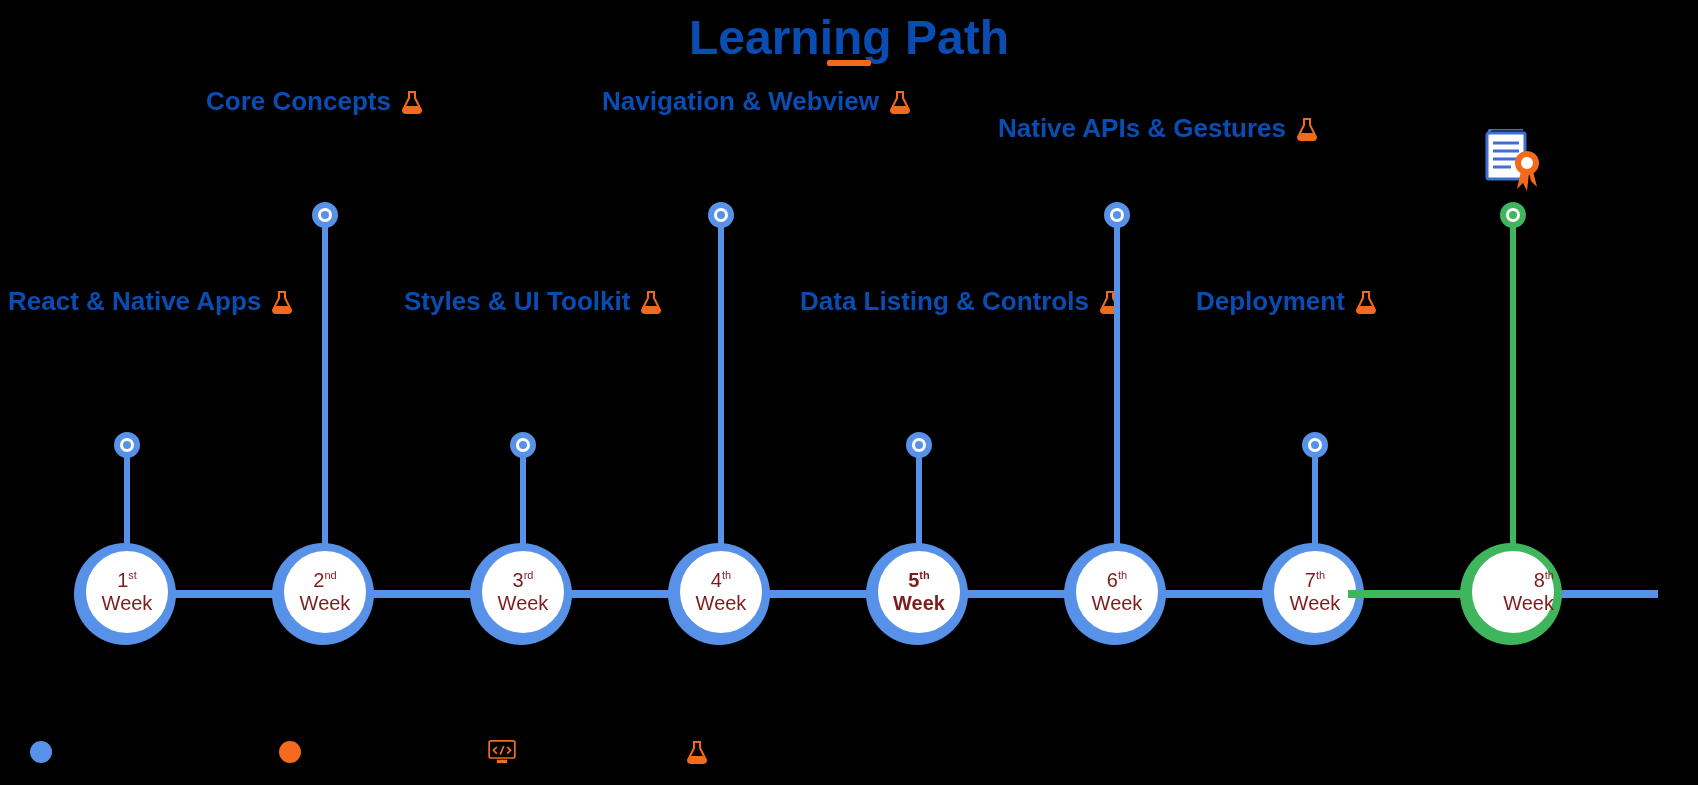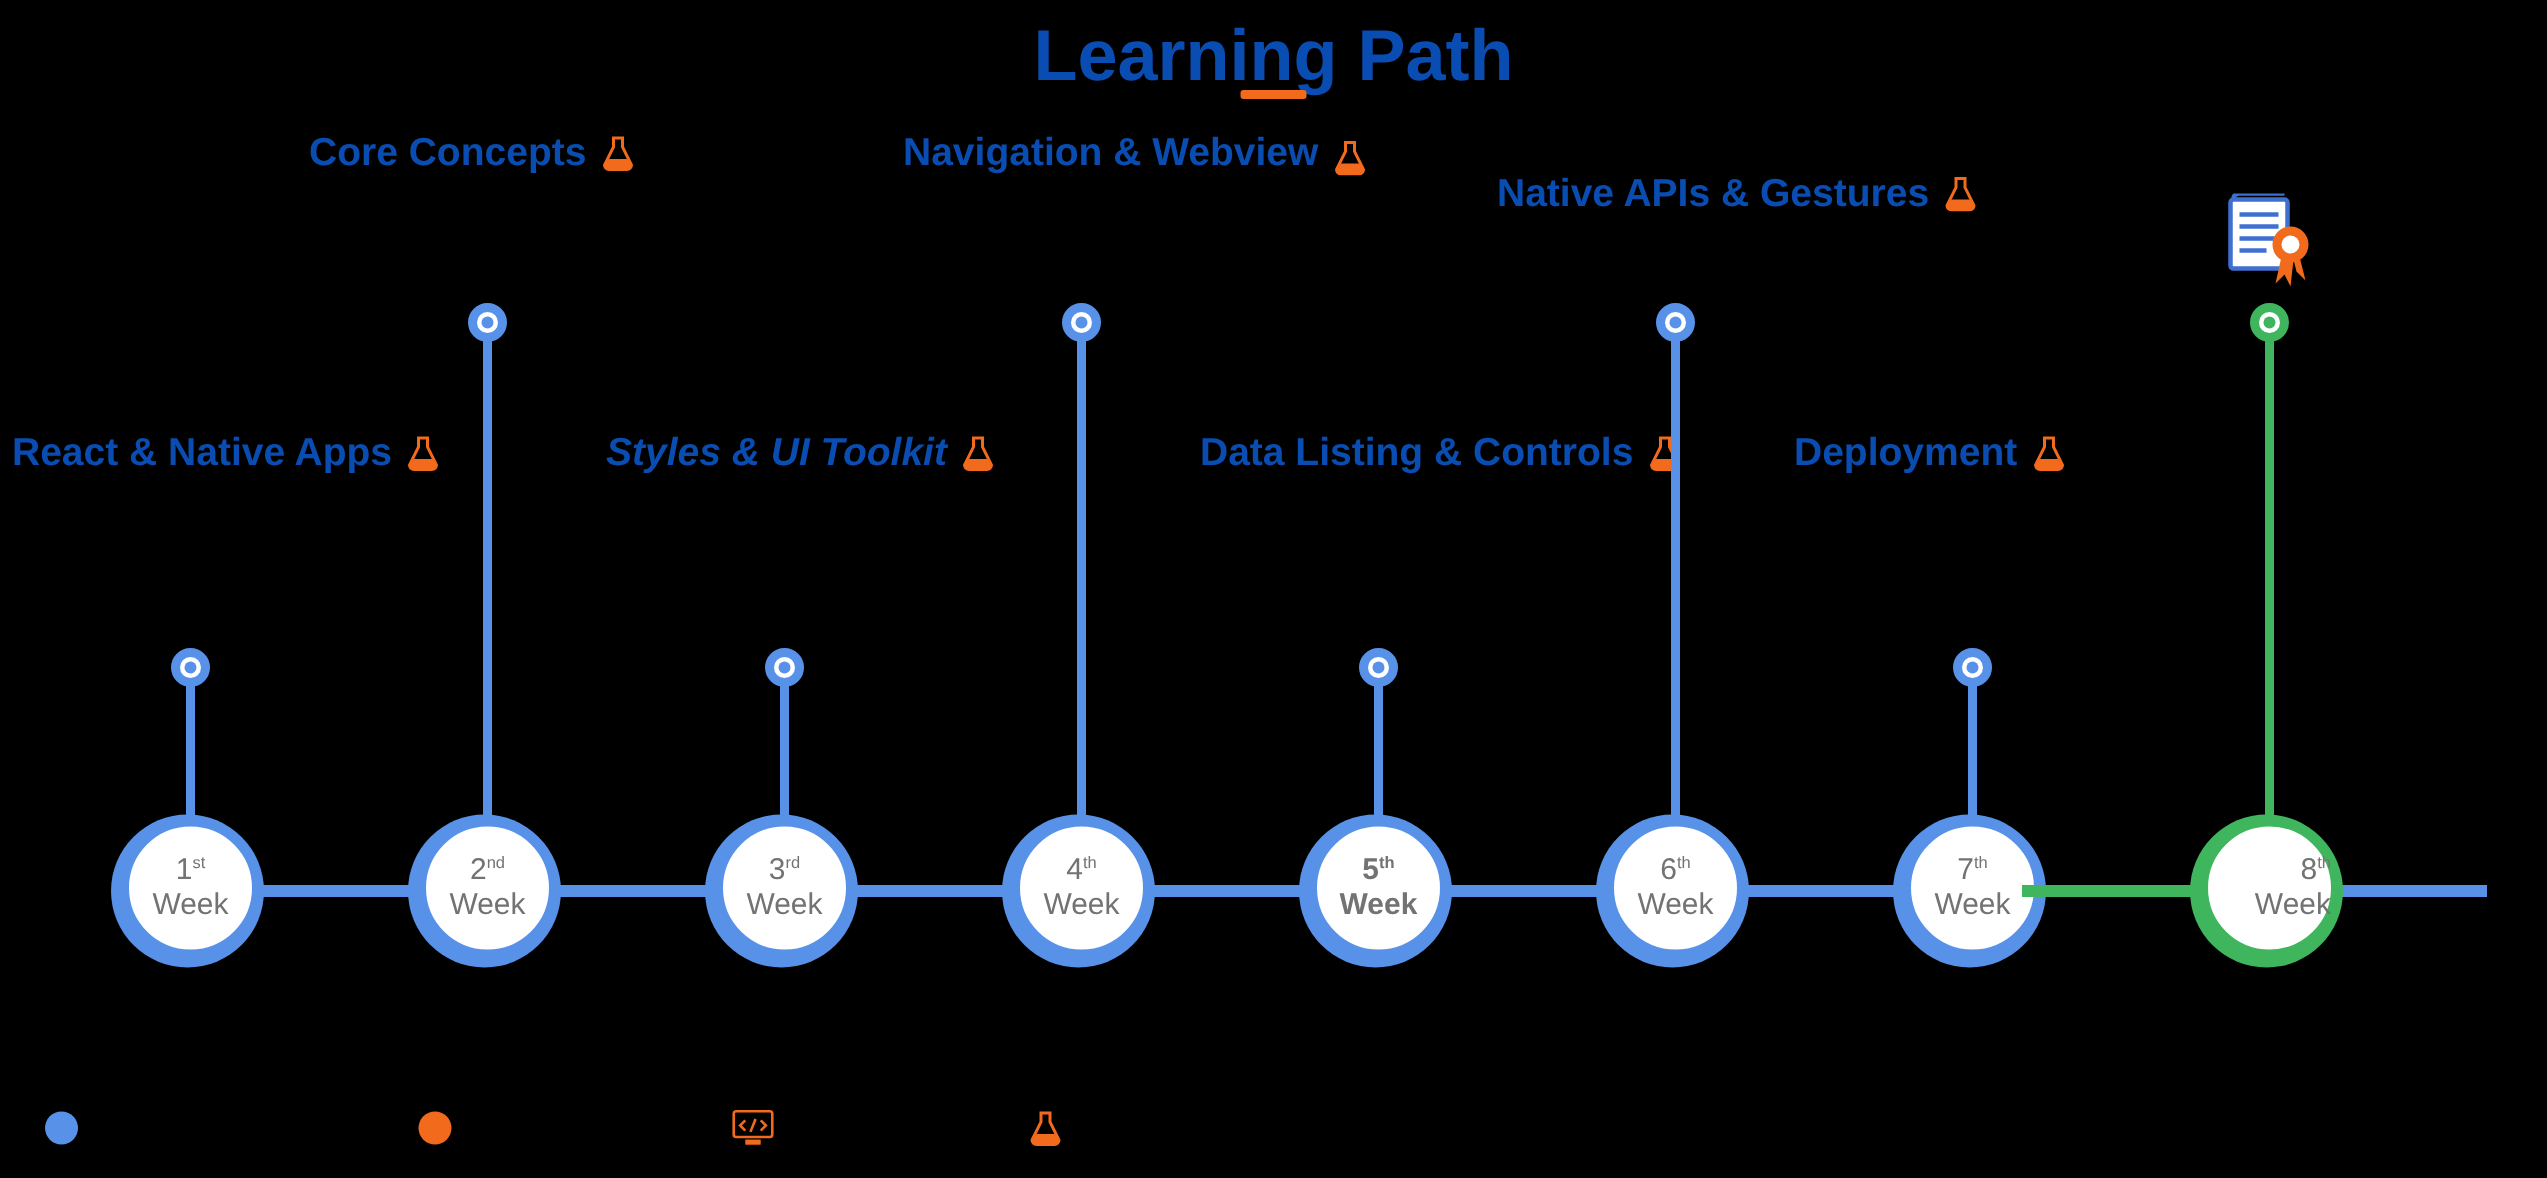--- a/index.html
+++ b/index.html
@@ -3,21 +3,21 @@
 <meta charset="utf-8">
 <style>
   *{box-sizing:border-box;margin:0;padding:0}
   body{font-family:"Segoe UI",Arial,Helvetica,sans-serif;background:#000;width:1698px;height:785px;position:relative;color:#0a4db2}
   .title{position:absolute;left:0;right:0;top:10px;text-align:center;font-size:48px;font-weight:600}
   .title-underline{position:absolute;left:50%;top:60px;width:44px;height:6px;background:#f26a1b;transform:translateX(-50%);border-radius:2px}
   
   .axis{position:absolute;left:110px;right:40px;top:590px;height:8px;background:#5892e8}
   .axis-last{position:absolute;width:198px;height:8px;top:590px;left:1260px;background:#3fb65d}
   
-  .node{position:absolute;top:545px;width:94px;height:94px;border-radius:50%;background:#fff;border:6px solid #5892e8;display:flex;flex-direction:column;align-items:center;justify-content:center;font-size:20px;color:#737373}
+  .node{position:absolute;top:545px;width:94px;height:94px;border-radius:50%;background:#fff;border:6px solid #5892e8;display:flex;flex-direction:column;align-items:center;justify-content:center;font-size:20px;color:#7f1d1d}
   .node.last{border-color:#3fb65d}
   .node sup{font-size:11px;vertical-align:super}
   .shadow{position:absolute;top:543px;width:102px;height:102px;border-radius:50%;background:#5892e8}
   .shadow.last{background:#3fb65d}
   
   .stem{position:absolute;width:6px;background:#5892e8}
   .stem.last{background:#3fb65d}
   .tip{position:absolute;width:26px;height:26px;border-radius:50%;border:6px solid #5892e8;background:#fff}
   .tip::after{content:"";position:absolute;inset:3px;border-radius:50%;background:#5892e8}
   .tip.last{border-color:#3fb65d}
@@ -102,37 +102,37 @@
       </svg>
     </span>
   </div>
 <div class="shadow" style="left: 470px;"></div>
 <div class="stem" style="left: 520px; top: 445px; height: 100px;"></div>
 <div class="tip" style="left: 510px; top: 432px;"></div>
 <div class="node" style="left: 476px;">
     <div>3<sup>rd</sup></div>
     <div>Week</div>
   </div>
-<div class="topic" style="top: 286px; left: 404px; font-style: italic;">
+<div class="topic" style="top: 286px; left: 404px;">
     <span>Styles &amp; UI Toolkit</span>
     <span class="flask">
       <svg viewBox="0 0 22 24">
         <path d="M8 2h6v6l6 12a3 3 0 0 1-3 3H5a3 3 0 0 1-3-3l6-12V2z" fill="none" stroke="#f26a1b" stroke-width="2"></path>
         <path d="M5 16h12l3 4a3 3 0 0 1-3 3H5a3 3 0 0 1-3-3l3-4z" fill="#f26a1b"></path>
       </svg>
     </span>
   </div>
 <div class="shadow" style="left: 668px;"></div>
 <div class="stem" style="left: 718px; top: 215px; height: 330px;"></div>
 <div class="tip" style="left: 708px; top: 202px;"></div>
 <div class="node" style="left: 674px;">
     <div>4<sup>th</sup></div>
     <div>Week</div>
   </div>
-<div class="topic" style="top: 86px; left: 602px; align-items: flex-end;">
+<div class="topic" style="top: 86px; left: 602px;">
     <span>Navigation &amp; Webview</span>
     <span class="flask">
       <svg viewBox="0 0 22 24">
         <path d="M8 2h6v6l6 12a3 3 0 0 1-3 3H5a3 3 0 0 1-3-3l6-12V2z" fill="none" stroke="#f26a1b" stroke-width="2"></path>
         <path d="M5 16h12l3 4a3 3 0 0 1-3 3H5a3 3 0 0 1-3-3l3-4z" fill="#f26a1b"></path>
       </svg>
     </span>
   </div>
 <div class="shadow" style="left: 866px;"></div>
 <div class="stem" style="left: 916px; top: 445px; height: 100px;"></div>

